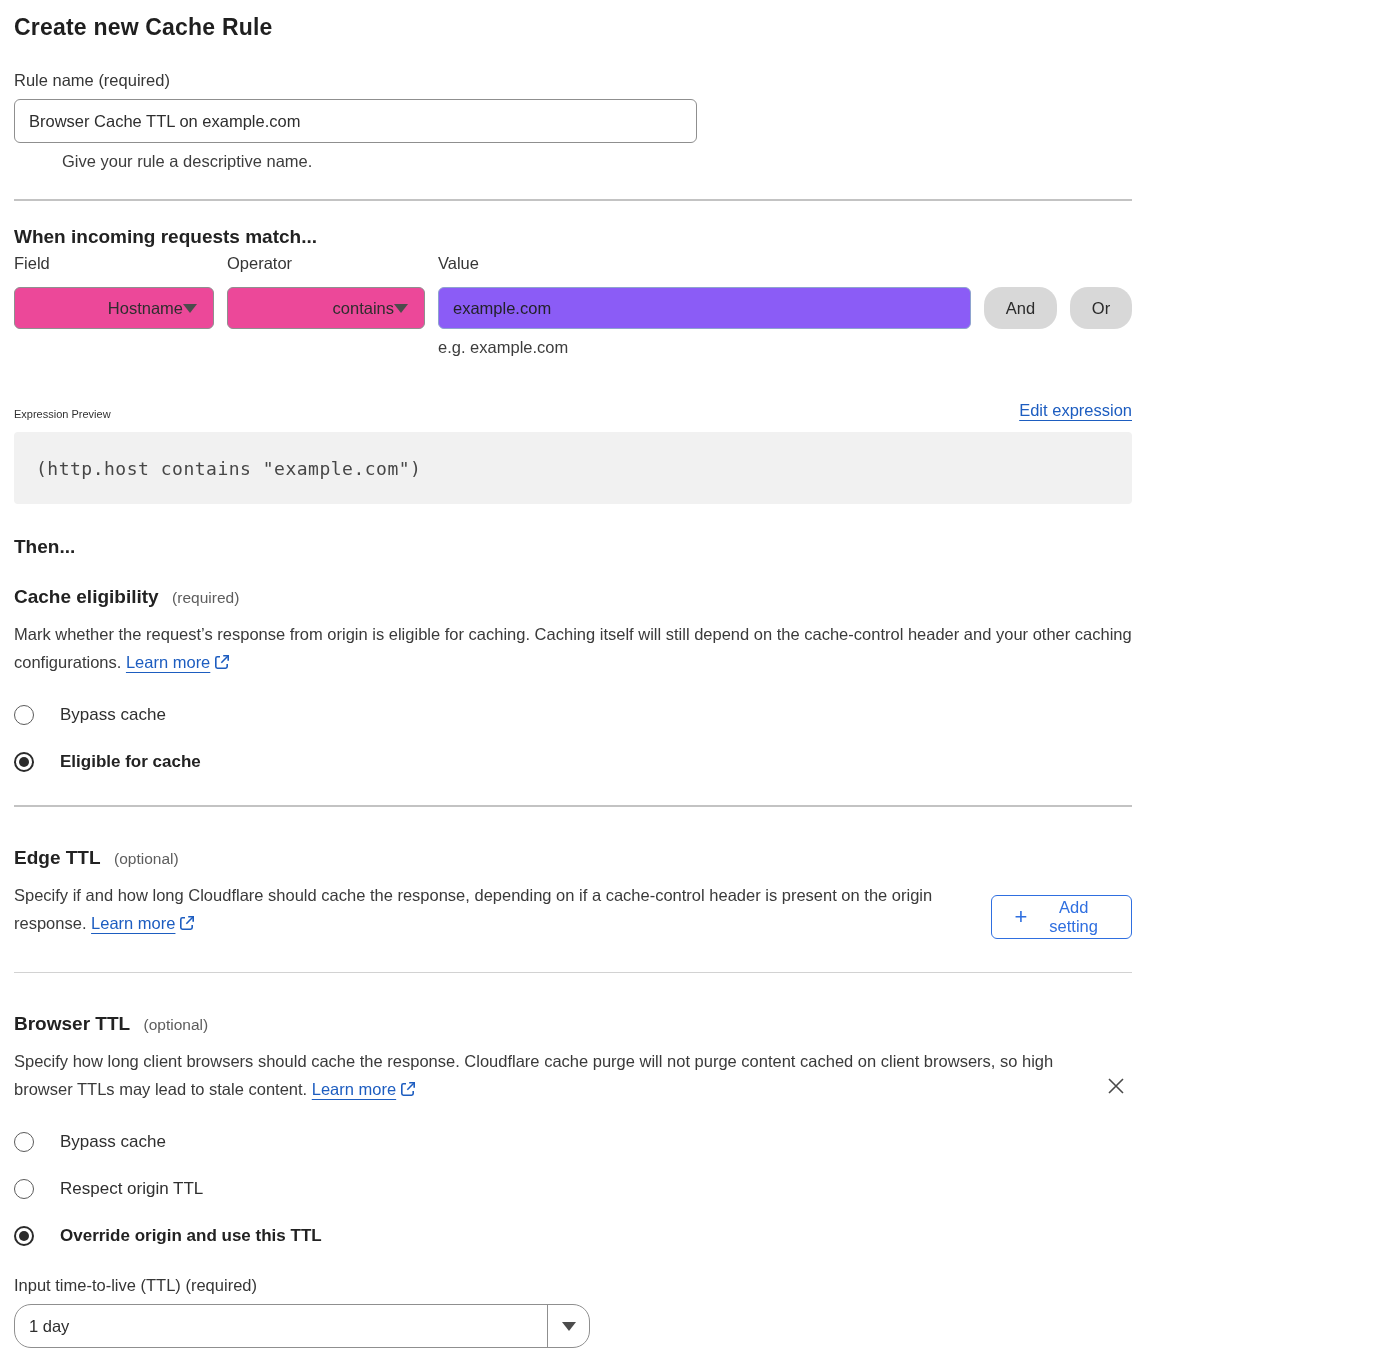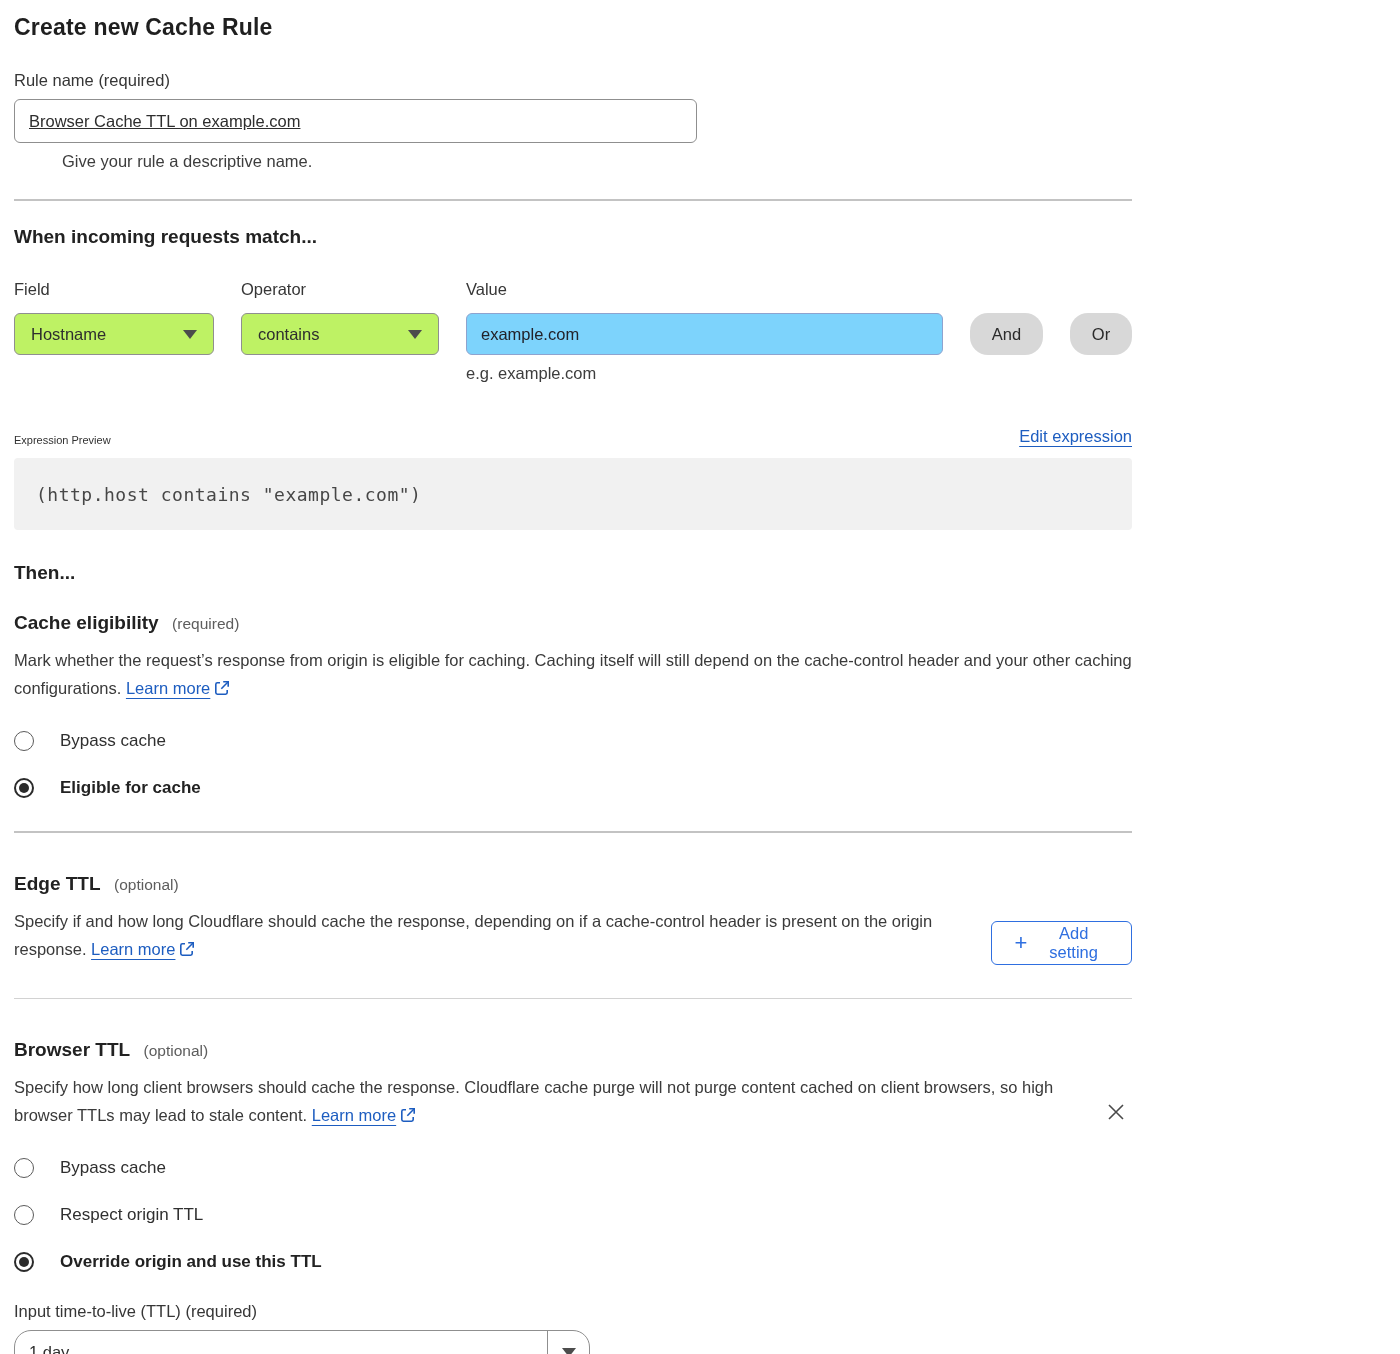--- a/index.html
+++ b/index.html
@@ -12,49 +12,49 @@
   .page { padding: 14px 20px 20px 14px; width: 1152px; }
 
   h1.page-title { font-size: 23px; font-weight: 700; color: #1f1f1f; letter-spacing: .2px; }
 
   .field-label { font-size: 16.5px; color: #363636; margin-top: 30px; }
 
   .text-input {
     margin-top: 9px; width: 683px; height: 44px;
     border: 1px solid #8f8f8f; border-radius: 6px;
     font-size: 16.5px; color: #2e2e2e; padding: 0 14px;
-    font-family: inherit; background:#fff; outline:none;text-decoration:underline;
+    font-family: inherit; background:#fff; outline:none;
   }
   .help-text { font-size: 16.5px; color: #3d3d3d; margin-top: 9px; margin-left: 48px; }
 
   .divider { border: none; border-top: 2px solid #c3c3c3; margin-top: 28px; }
   .divider.thin { border-top-width: 1.5px; border-top-color: #d2d2d2; }
 
   h2.section-heading { font-size: 19px; font-weight: 700; color: #222; margin-top: 25px; }
 
   .match-grid {
     display: grid;
     grid-template-columns: 200px 198px 1fr 73px 62px;
-    column-gap: 27px;
-    margin-top: 32px;
+    column-gap: 13px;
+    margin-top: 6px;
     align-items: start;
   }
   .col-label { font-size: 16.5px; color: #363636; margin-bottom: 14px; }
 
   .select-control {
-    height: 42px; border: 1px solid #8f8f8f; border-radius: 6px; background: #bef264;
-    display: flex; align-items: center; justify-content: space-between;
+    height: 42px; border: 1px solid #8f8f8f; border-radius: 6px; background: #ec4899;
+    display: flex; align-items: center; justify-content: flex-end;
     padding: 0 16px; font-size: 16.5px; color: #2e2e2e; cursor: pointer;
   }
   .caret { width: 0; height: 0; border-left: 7px solid transparent; border-right: 7px solid transparent; border-top: 9px solid #4c4c4c; }
 
   .value-input {
     height: 42px; width: 100%;
     border: 1px solid #8c9fc9; border: 1px solid #8ea3cf; border-radius: 6px;
-    background: #7dd3fc; font-size: 16.5px; color: #22222a;
+    background: #8b5cf6; font-size: 16.5px; color: #22222a;
     padding: 0 14px; font-family: inherit; outline: none;
   }
   .gray-btn {
     height: 42px; border: none; border-radius: 18px; background: #d8d8d8;
     font-size: 16.5px; color: #2b2b2b; font-family: inherit; cursor: pointer; width: 100%;
   }
   .value-help { grid-column: 3; font-size: 16.5px; color: #3d3d3d; margin-top: 9px; }
 
   .expr-row { display: flex; justify-content: space-between; align-items: flex-end; margin-top: 44px; }
   .expr-label { font-size: 11px; color: #313131; }

